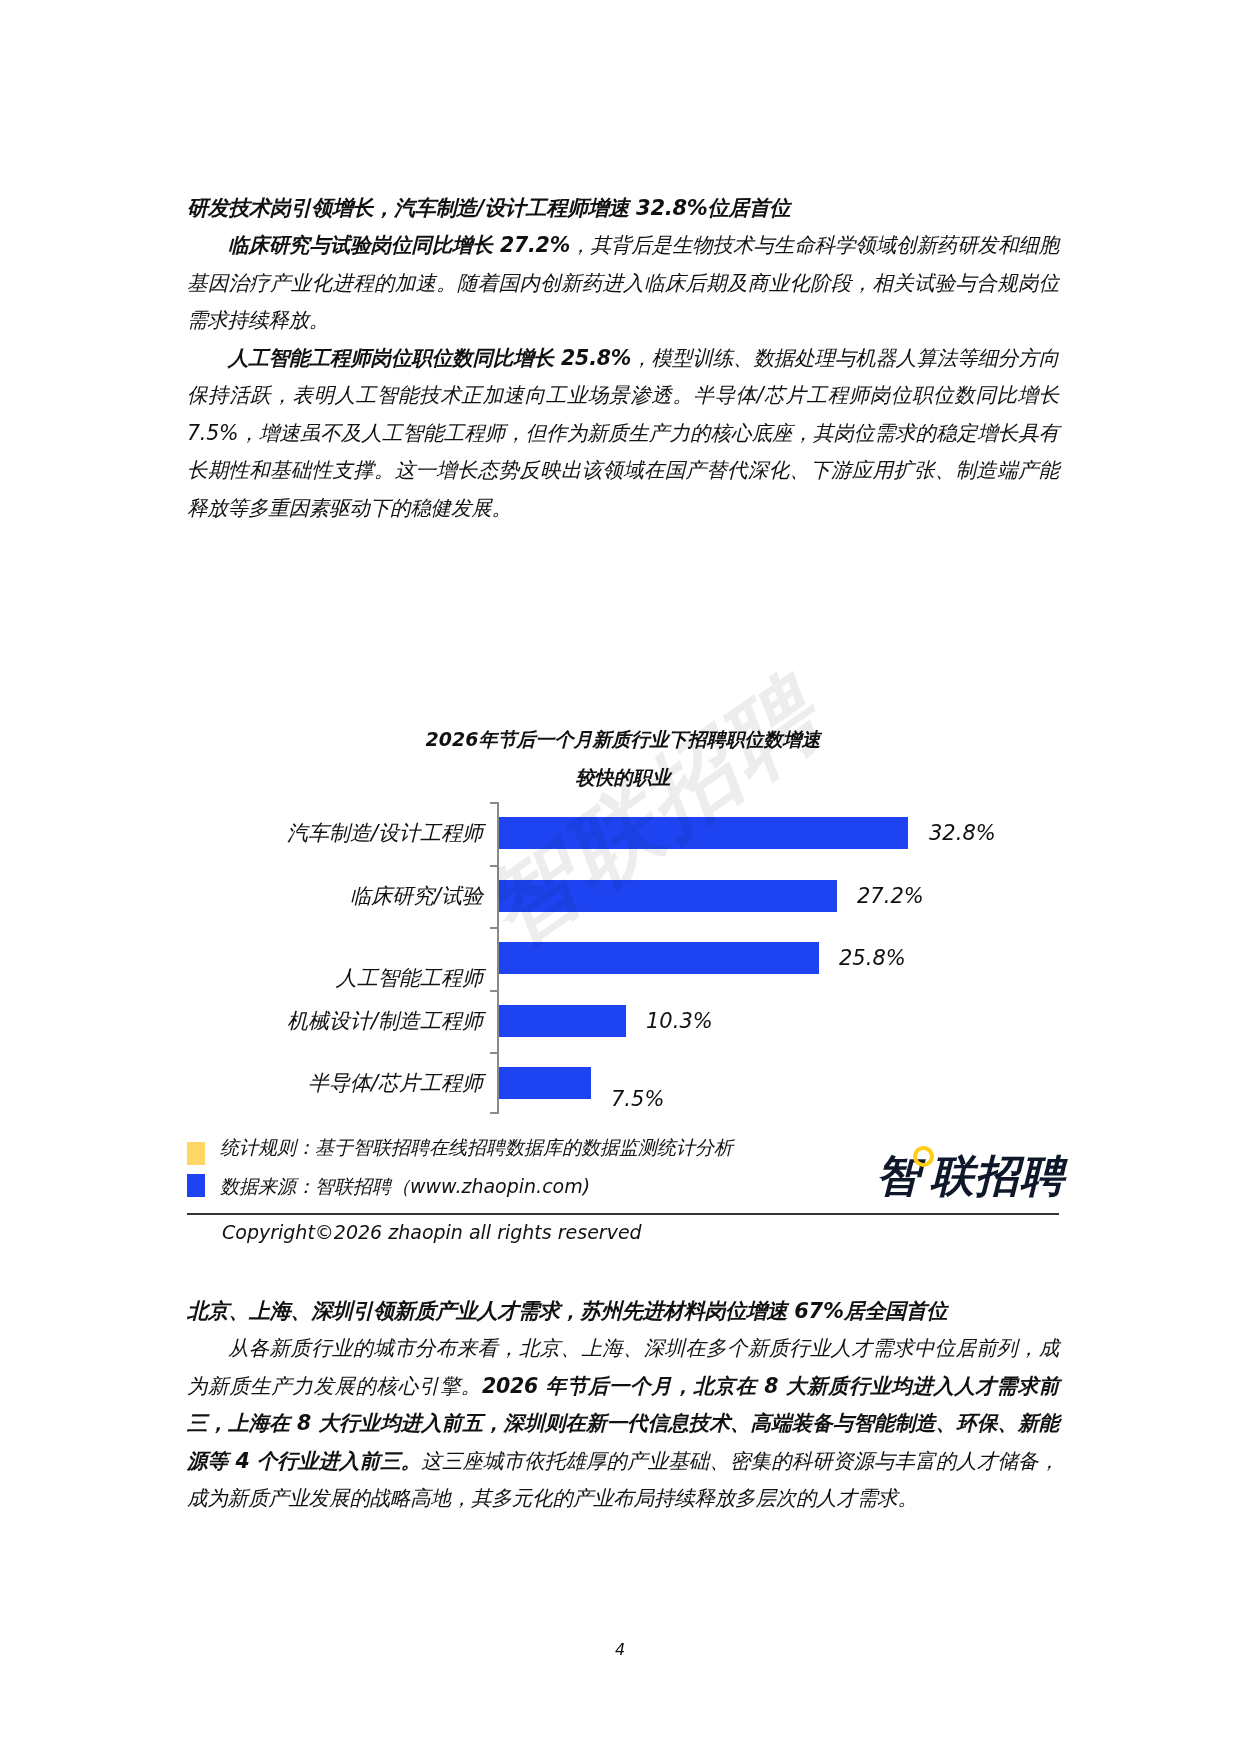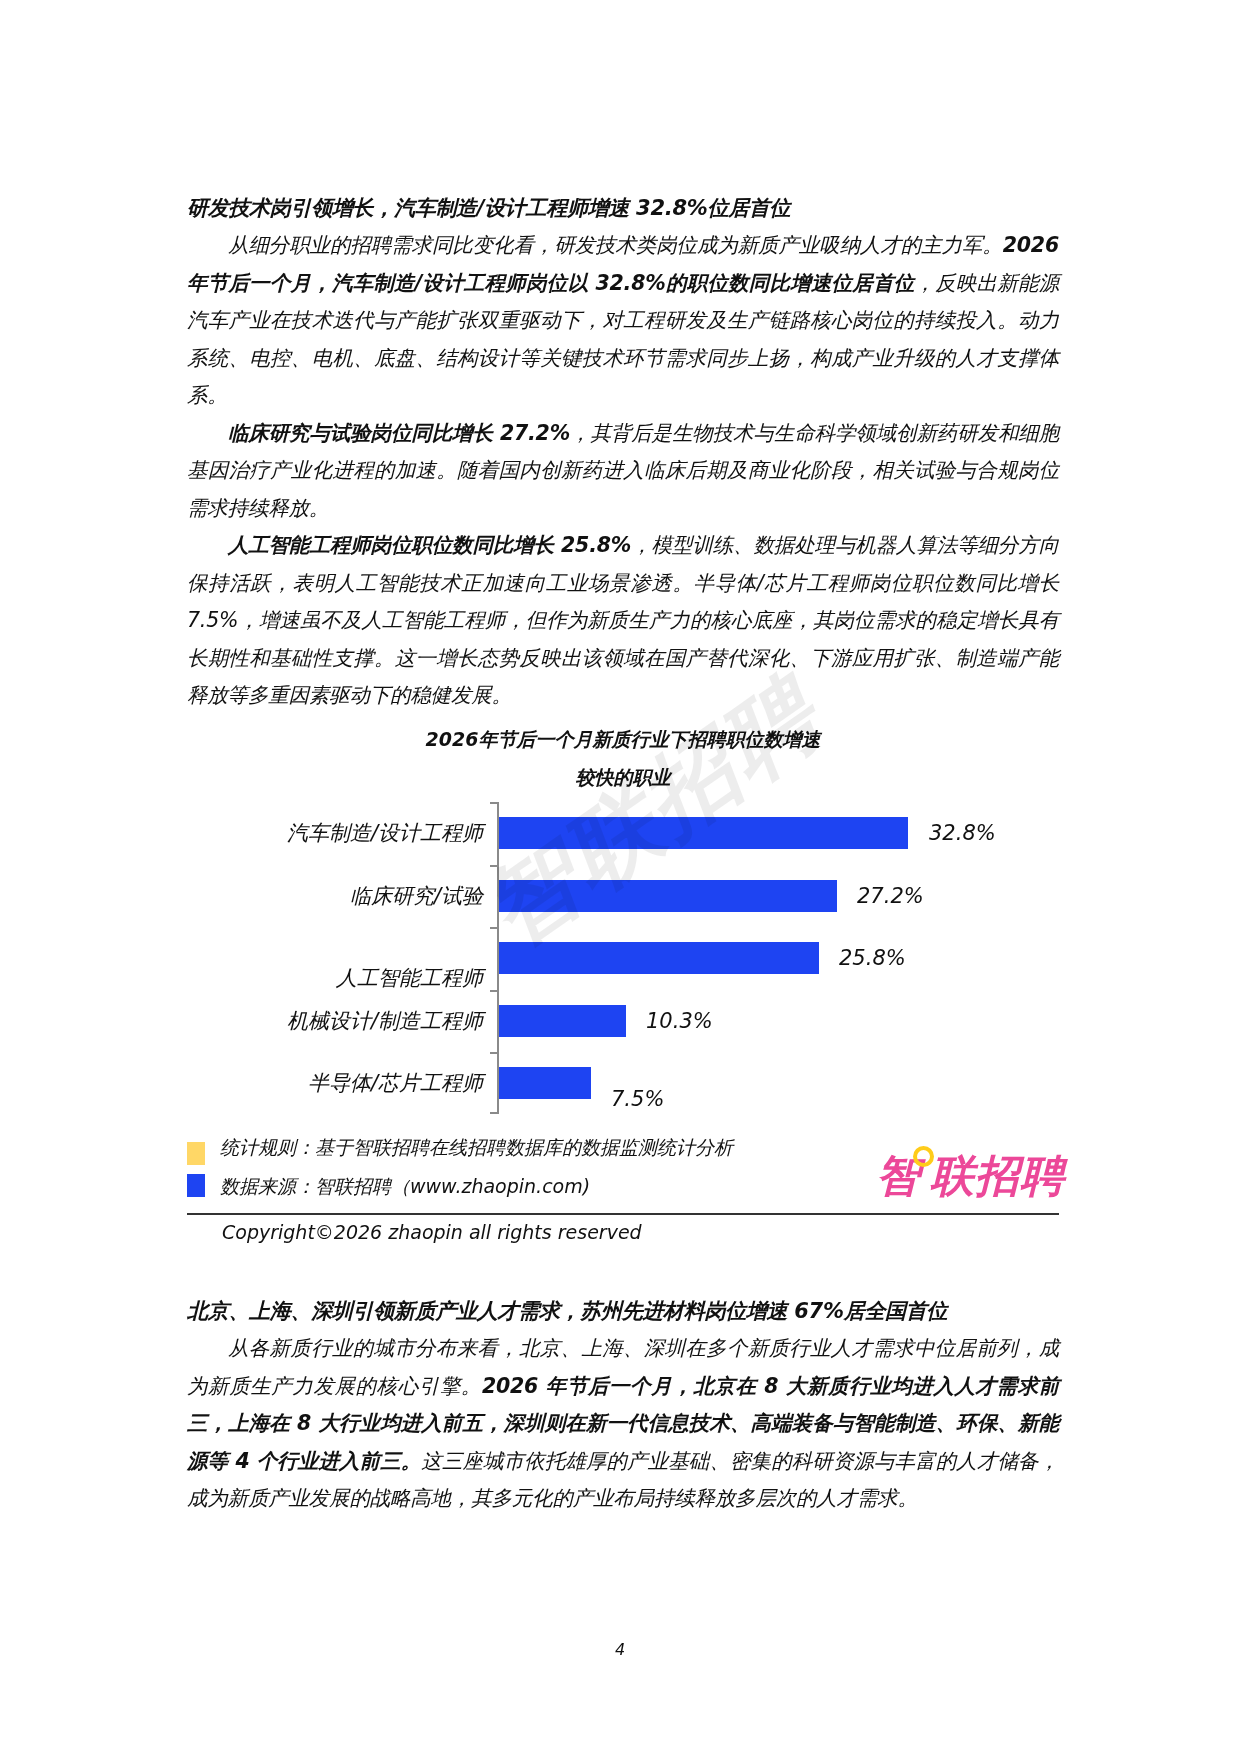--- a/index.html
+++ b/index.html
@@ -16,36 +16,35 @@
   .axis { position:absolute; left:310px; top:82px; width:2px; height:312px; background:#8a8a8a; }
   .tick { position:absolute; left:303px; width:8px; height:2px; background:#8a8a8a; }
   .cat { position:absolute; right:576px; font-size:21px; line-height:32px; white-space:nowrap; text-align:right; }
   .bar { position:absolute; left:312px; height:32px; background:#1e44f2; }
   .val { position:absolute; font-size:21px; line-height:32px; white-space:nowrap; }
   .watermark { position:absolute; left:460px; top:860px; font-size:92px; font-weight:bold;
                color:rgba(0,0,0,0.07); transform:rotate(-35deg); transform-origin:left top;
                white-space:nowrap; letter-spacing:4px; pointer-events:none; }
   .legend-sq { position:absolute; left:187px; width:18px; height:23px; }
   .legend-txt { position:absolute; left:220px; font-size:19px; line-height:26px; white-space:nowrap; }
-  .logo { position:absolute; left:876px; top:1138px; font-size:44px; font-weight:bold; color:#ec4899;
+  .logo { position:absolute; left:876px; top:1138px; font-size:44px; font-weight:bold; color:#0f172a;
           letter-spacing:1px; line-height:52px; white-space:nowrap; }
   .logo .dot { display:inline-block; width:13px; height:13px; border:4px solid #ffcc1a; border-radius:50%;
                position:relative; top:-24px; margin-left:-8px; margin-right:-4px; }
   .rule { position:absolute; left:187px; width:872px; top:1201px; height:2px; background:#333; }
   .copyright { position:absolute; left:222px; top:1206px; font-size:19px; line-height:28px;text-align:center; }
   .pagenum { position:absolute; left:0; width:1240px; top:1628px; text-align:center; font-size:16px; }
 </style>
 </head>
 <body>
 
 <div class="page">
 
   <div class="content" style="top:177px;">
     <p class="heading">研发技术岗引领增长，汽车制造/设计工程师增速 32.8%位居首位</p>
-    <p class="para"><span>从细分职业的招聘需求同比变化看，研发技术类岗位成为新质产业吸纳人才的主力军。</span><b>2026 年节后一个月，汽车制造/设计工程师岗位以 32.8%的职位数同比增速位居首位</b><span>，反映出新能源汽车产业在技术迭代与产能扩张双重驱动下，对工程研发及生产链路核心岗位的持续投入。动力系统、电控、电机、底盘、结构设计等关键技术环节需求同步上扬，构成产业升级的人才支撑体系。</span></p>
     <p class="para"><b>临床研究与试验岗位同比增长 27.2%</b><span>，其背后是生物技术与生命科学领域创新药研发和细胞基因治疗产业化进程的加速。随着国内创新药进入临床后期及商业化阶段，相关试验与合规岗位需求持续释放。</span></p>
     <p class="para"><b>人工智能工程师岗位职位数同比增长 25.8%</b><span>，模型训练、数据处理与机器人算法等细分方向保持活跃，表明人工智能技术正加速向工业场景渗透。半导体/芯片工程师岗位职位数同比增长 7.5%，增速虽不及人工智能工程师，但作为新质生产力的核心底座，其岗位需求的稳定增长具有长期性和基础性支撑。这一增长态势反映出该领域在国产替代深化、下游应用扩张、制造端产能释放等多重因素驱动下的稳健发展。</span></p>
   </div>
 
   <div class="chart">
     <div class="chart-title">
       <div>2026年节后一个月新质行业下招聘职位数增速</div>
       <div>较快的职业</div>
     </div>
 

